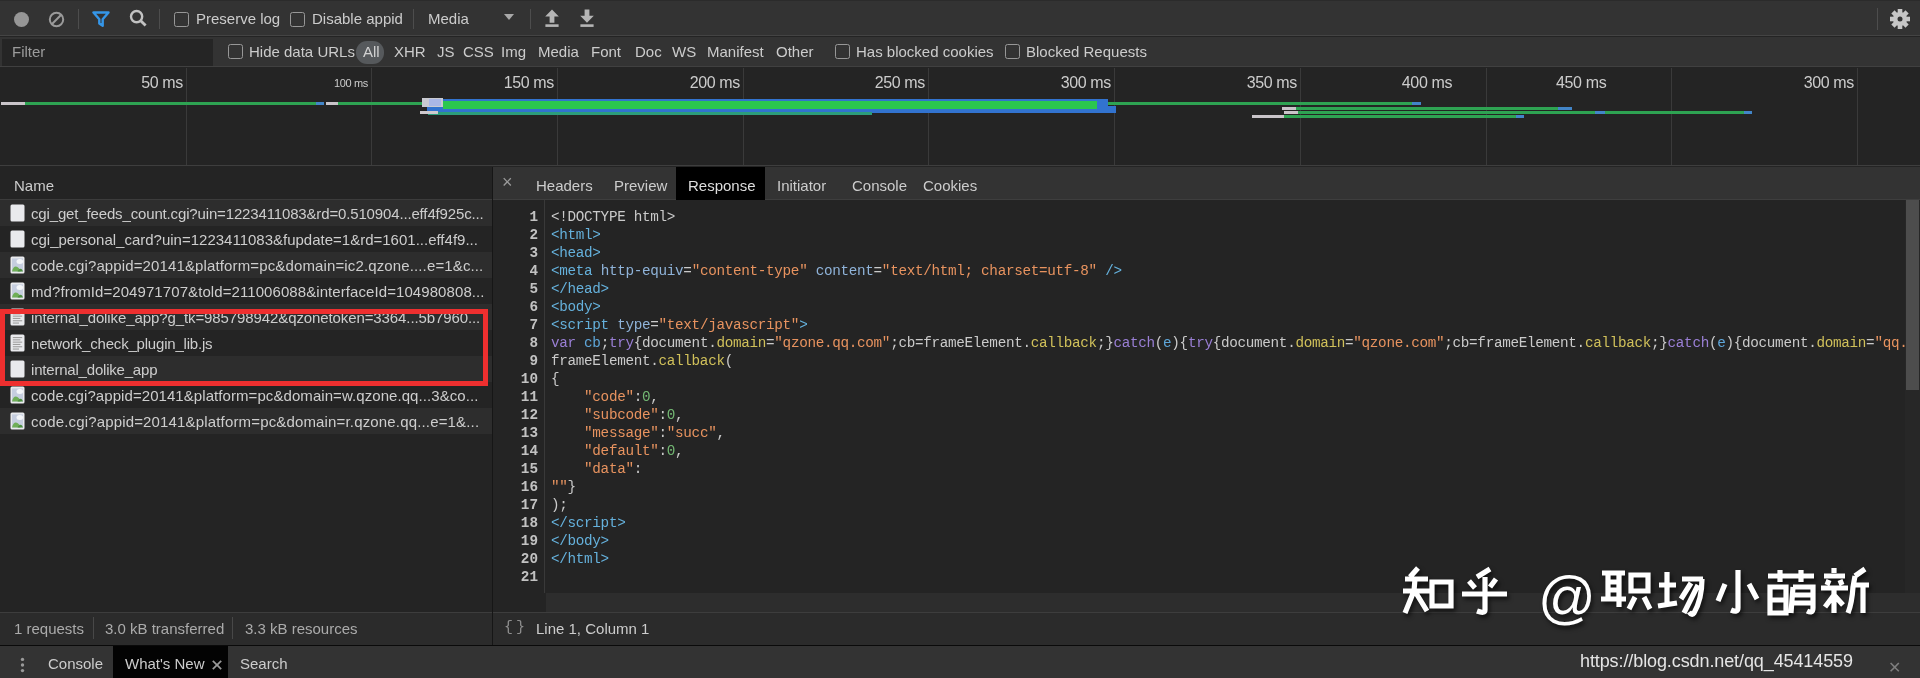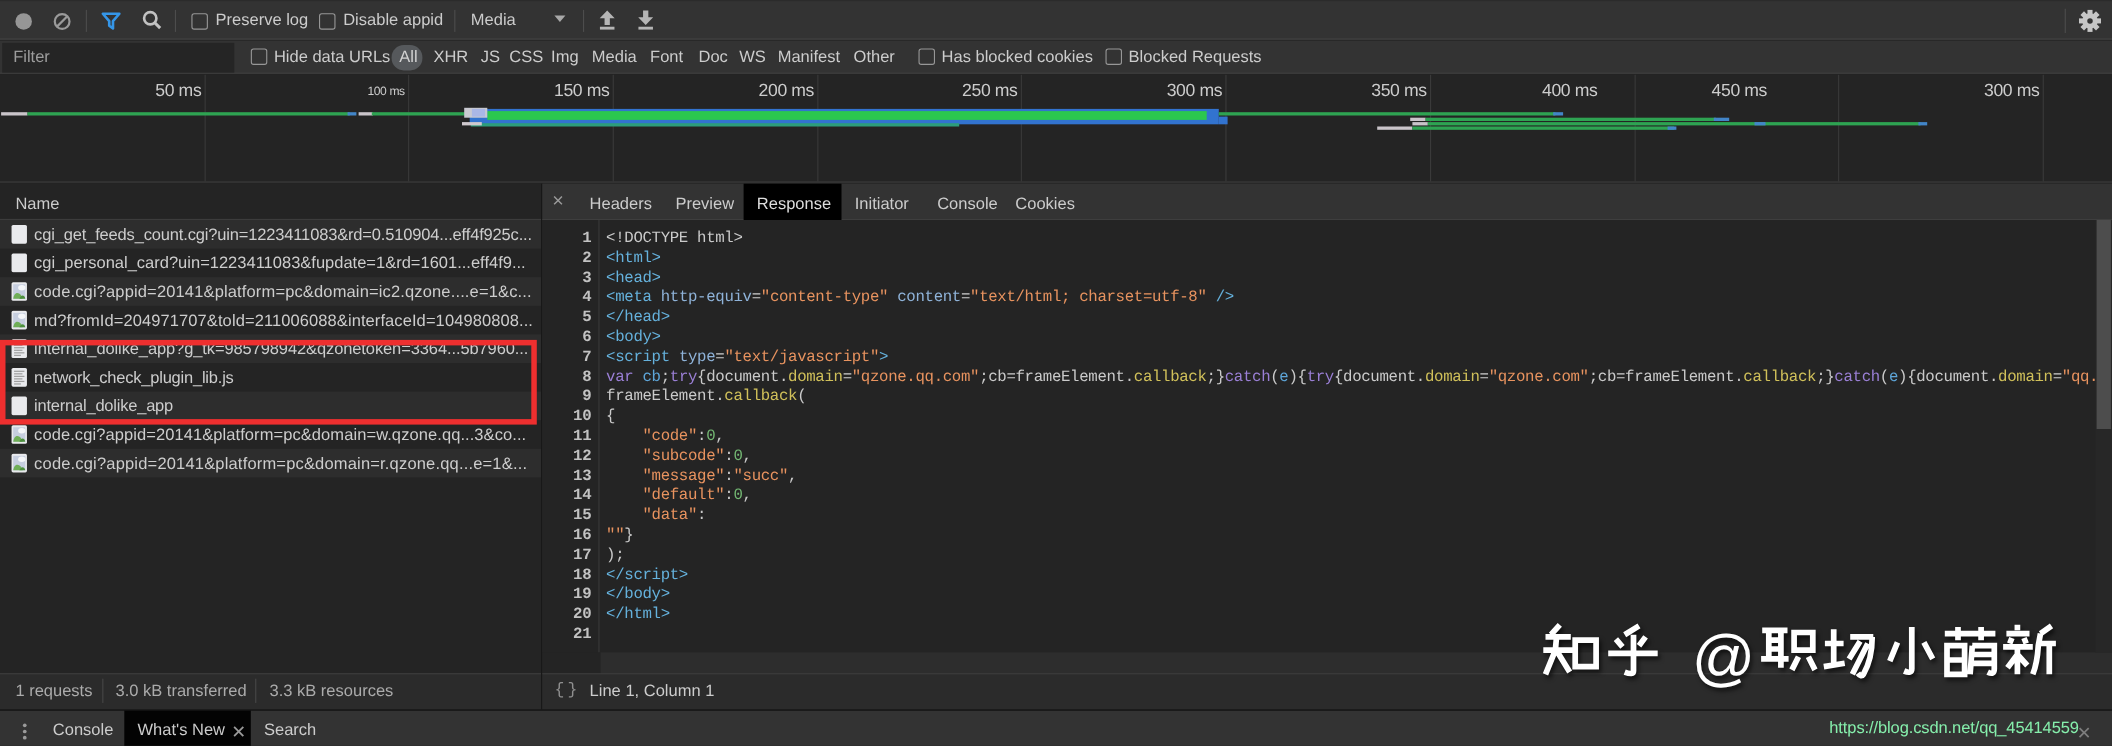--- a/index.html
+++ b/index.html
@@ -326,14 +326,14 @@
       </g>
 <g transform="translate(371,10)">
         <path d="M2,8 H48 M14,2 V14 M35,2 V14 M4,19 H20 V45 H4 Z M4,32 H20 M27,19 H47 V40 Q47,46 41,43 M27,19 L25,45 M28,27 H46 M28,35 H46"></path>
       </g>
 <g transform="translate(425,10)">
         <path d="M14,0 V5 M4,8 H25 M9,12 L7,17 M20,12 L22,17 M1,20 H28 M14,20 V45 M14,27 L5,39 M14,27 L23,37 M45,1 L35,8 M35,8 L33,19 Q32,35 28,45 M35,17 H49 M43,17 V45"></path>
       </g>
 </g>
 <text x="143" y="59" font-family="Liberation Sans, sans-serif" font-size="57" fill="#fff">@</text>
 </svg>
-<div class="t" style="left:1663px;top:654px;font-size:15px;letter-spacing:-0.1px;color:#86efac">https://blog.csdn.net/qq_45414559</div>
+<div class="t" style="left:1580px;top:654px;font-size:18px;letter-spacing:-0.1px;color:#e5e5e5">https://blog.csdn.net/qq_45414559</div>
 <div class="t" style="left:1888px;top:660px;font-size:16px;color:#7e7e7e">✕</div>
 
 </body></html>

